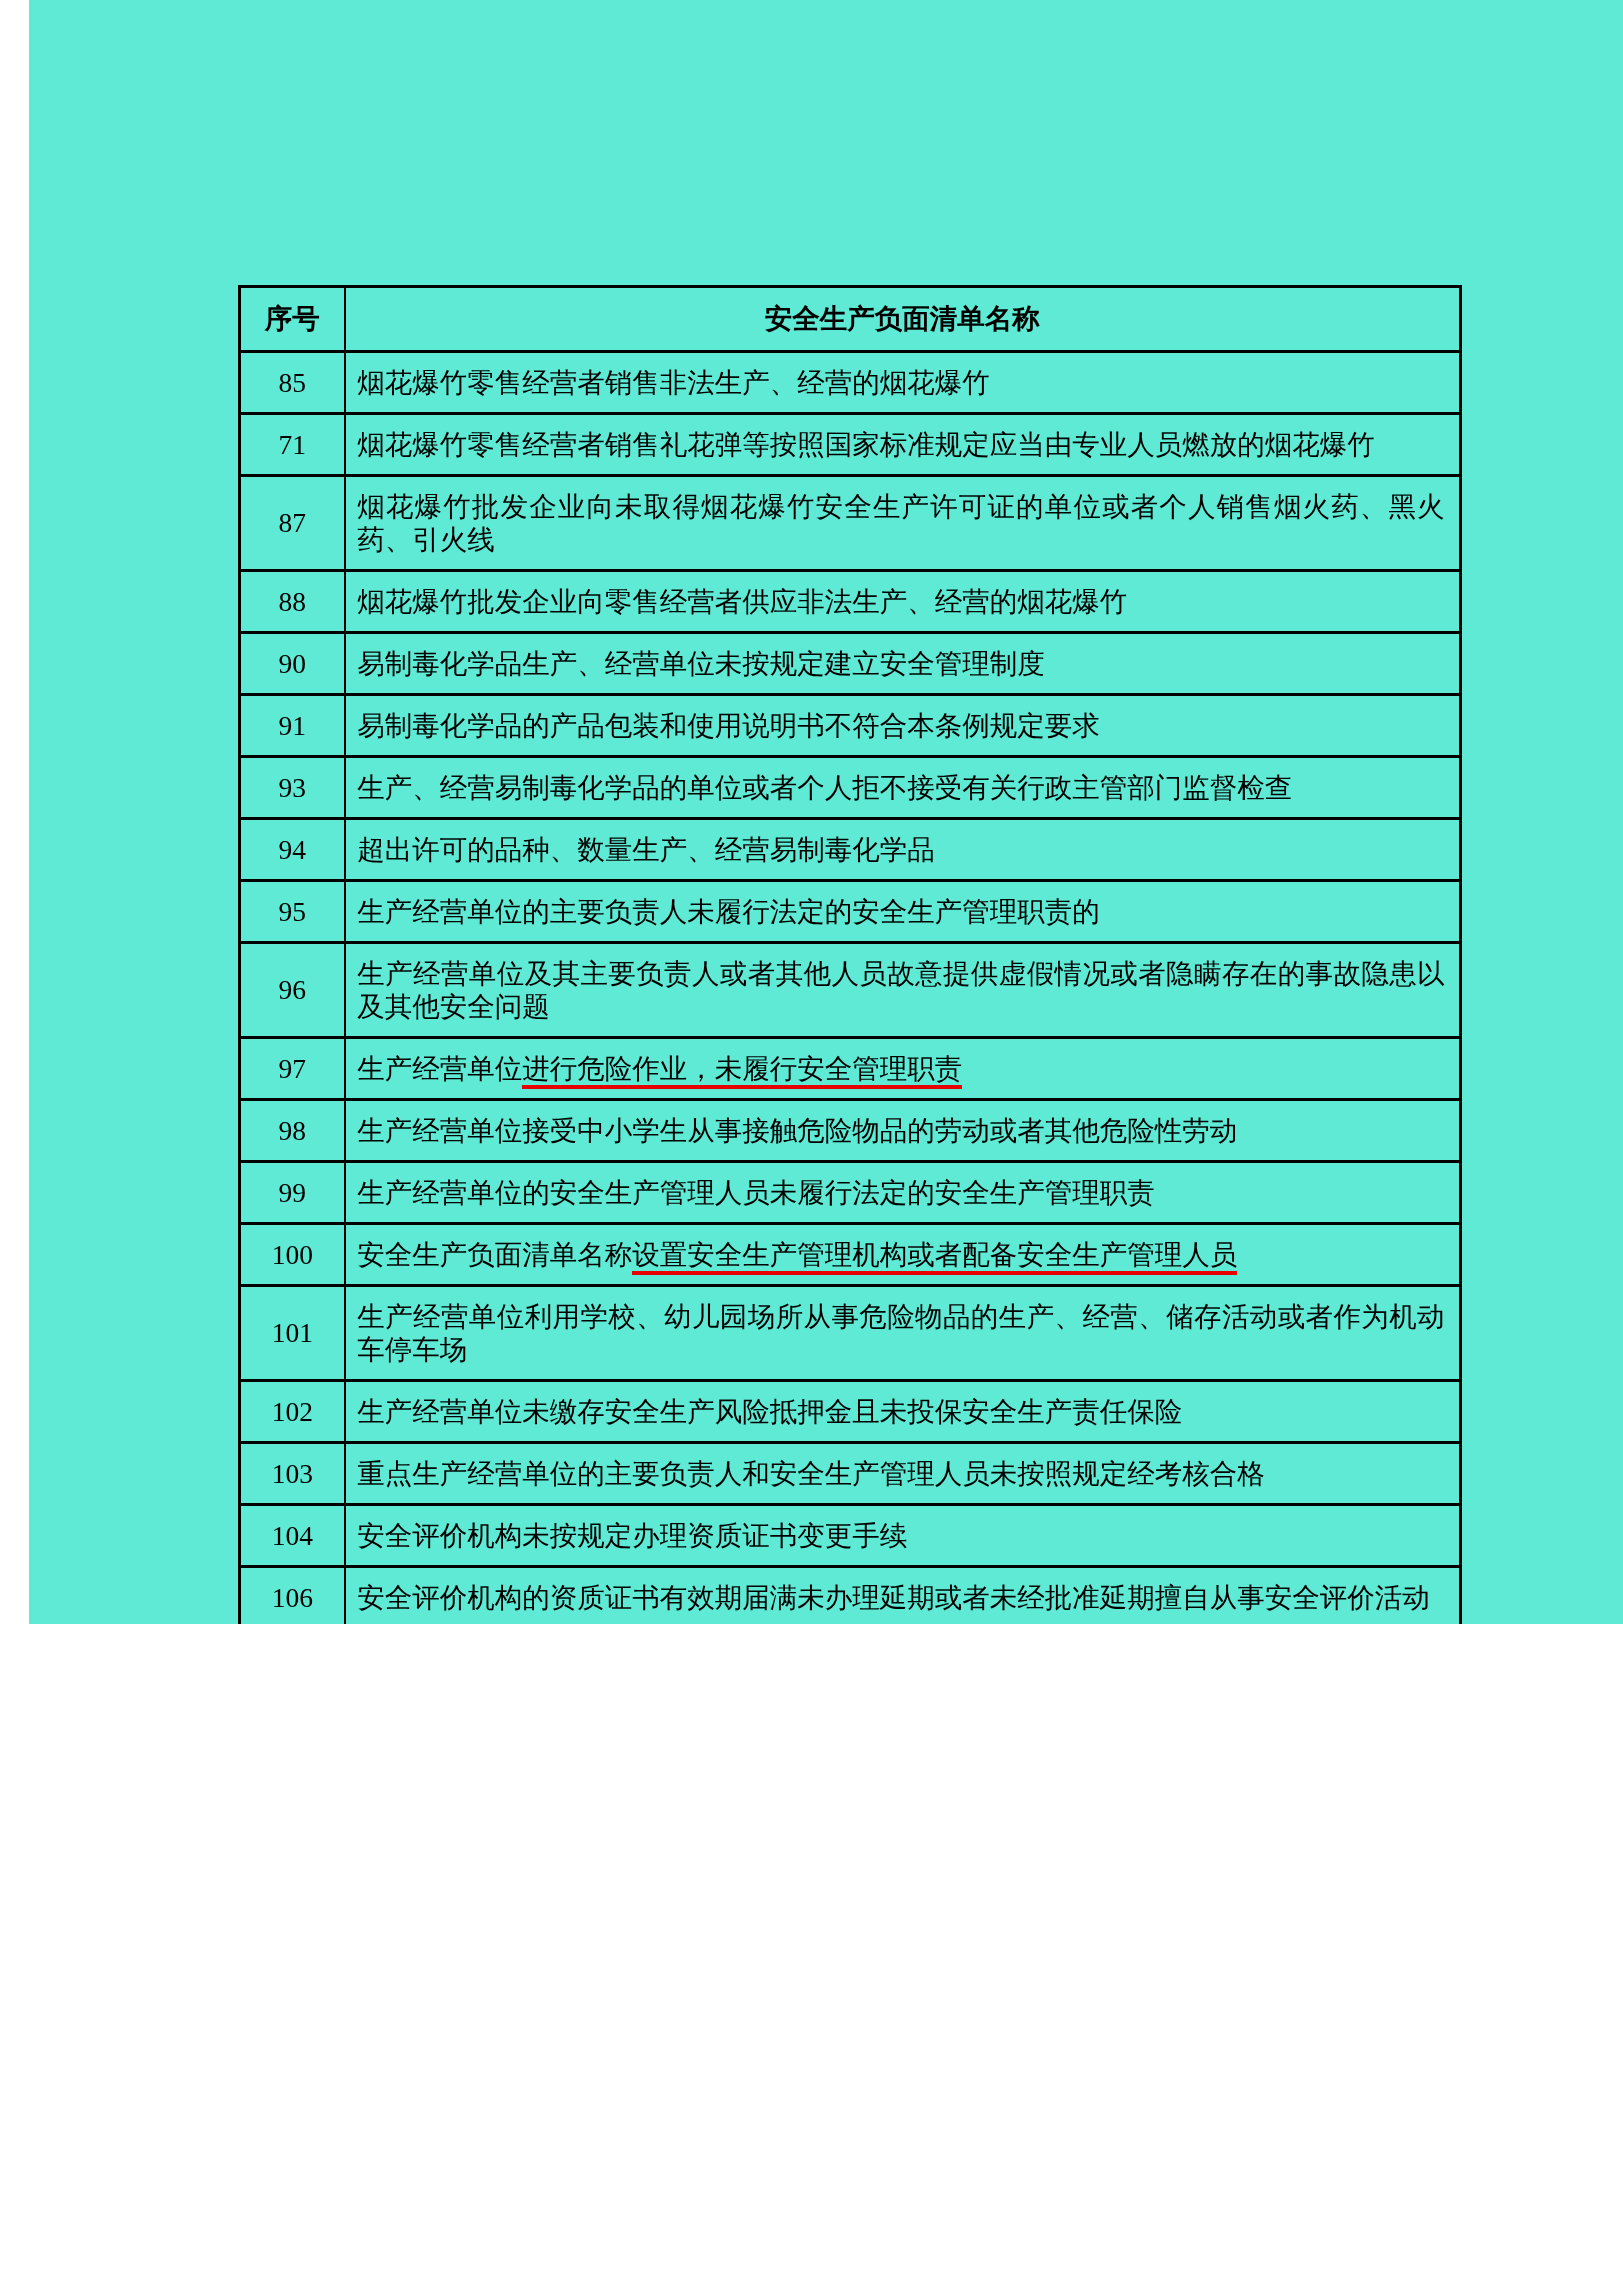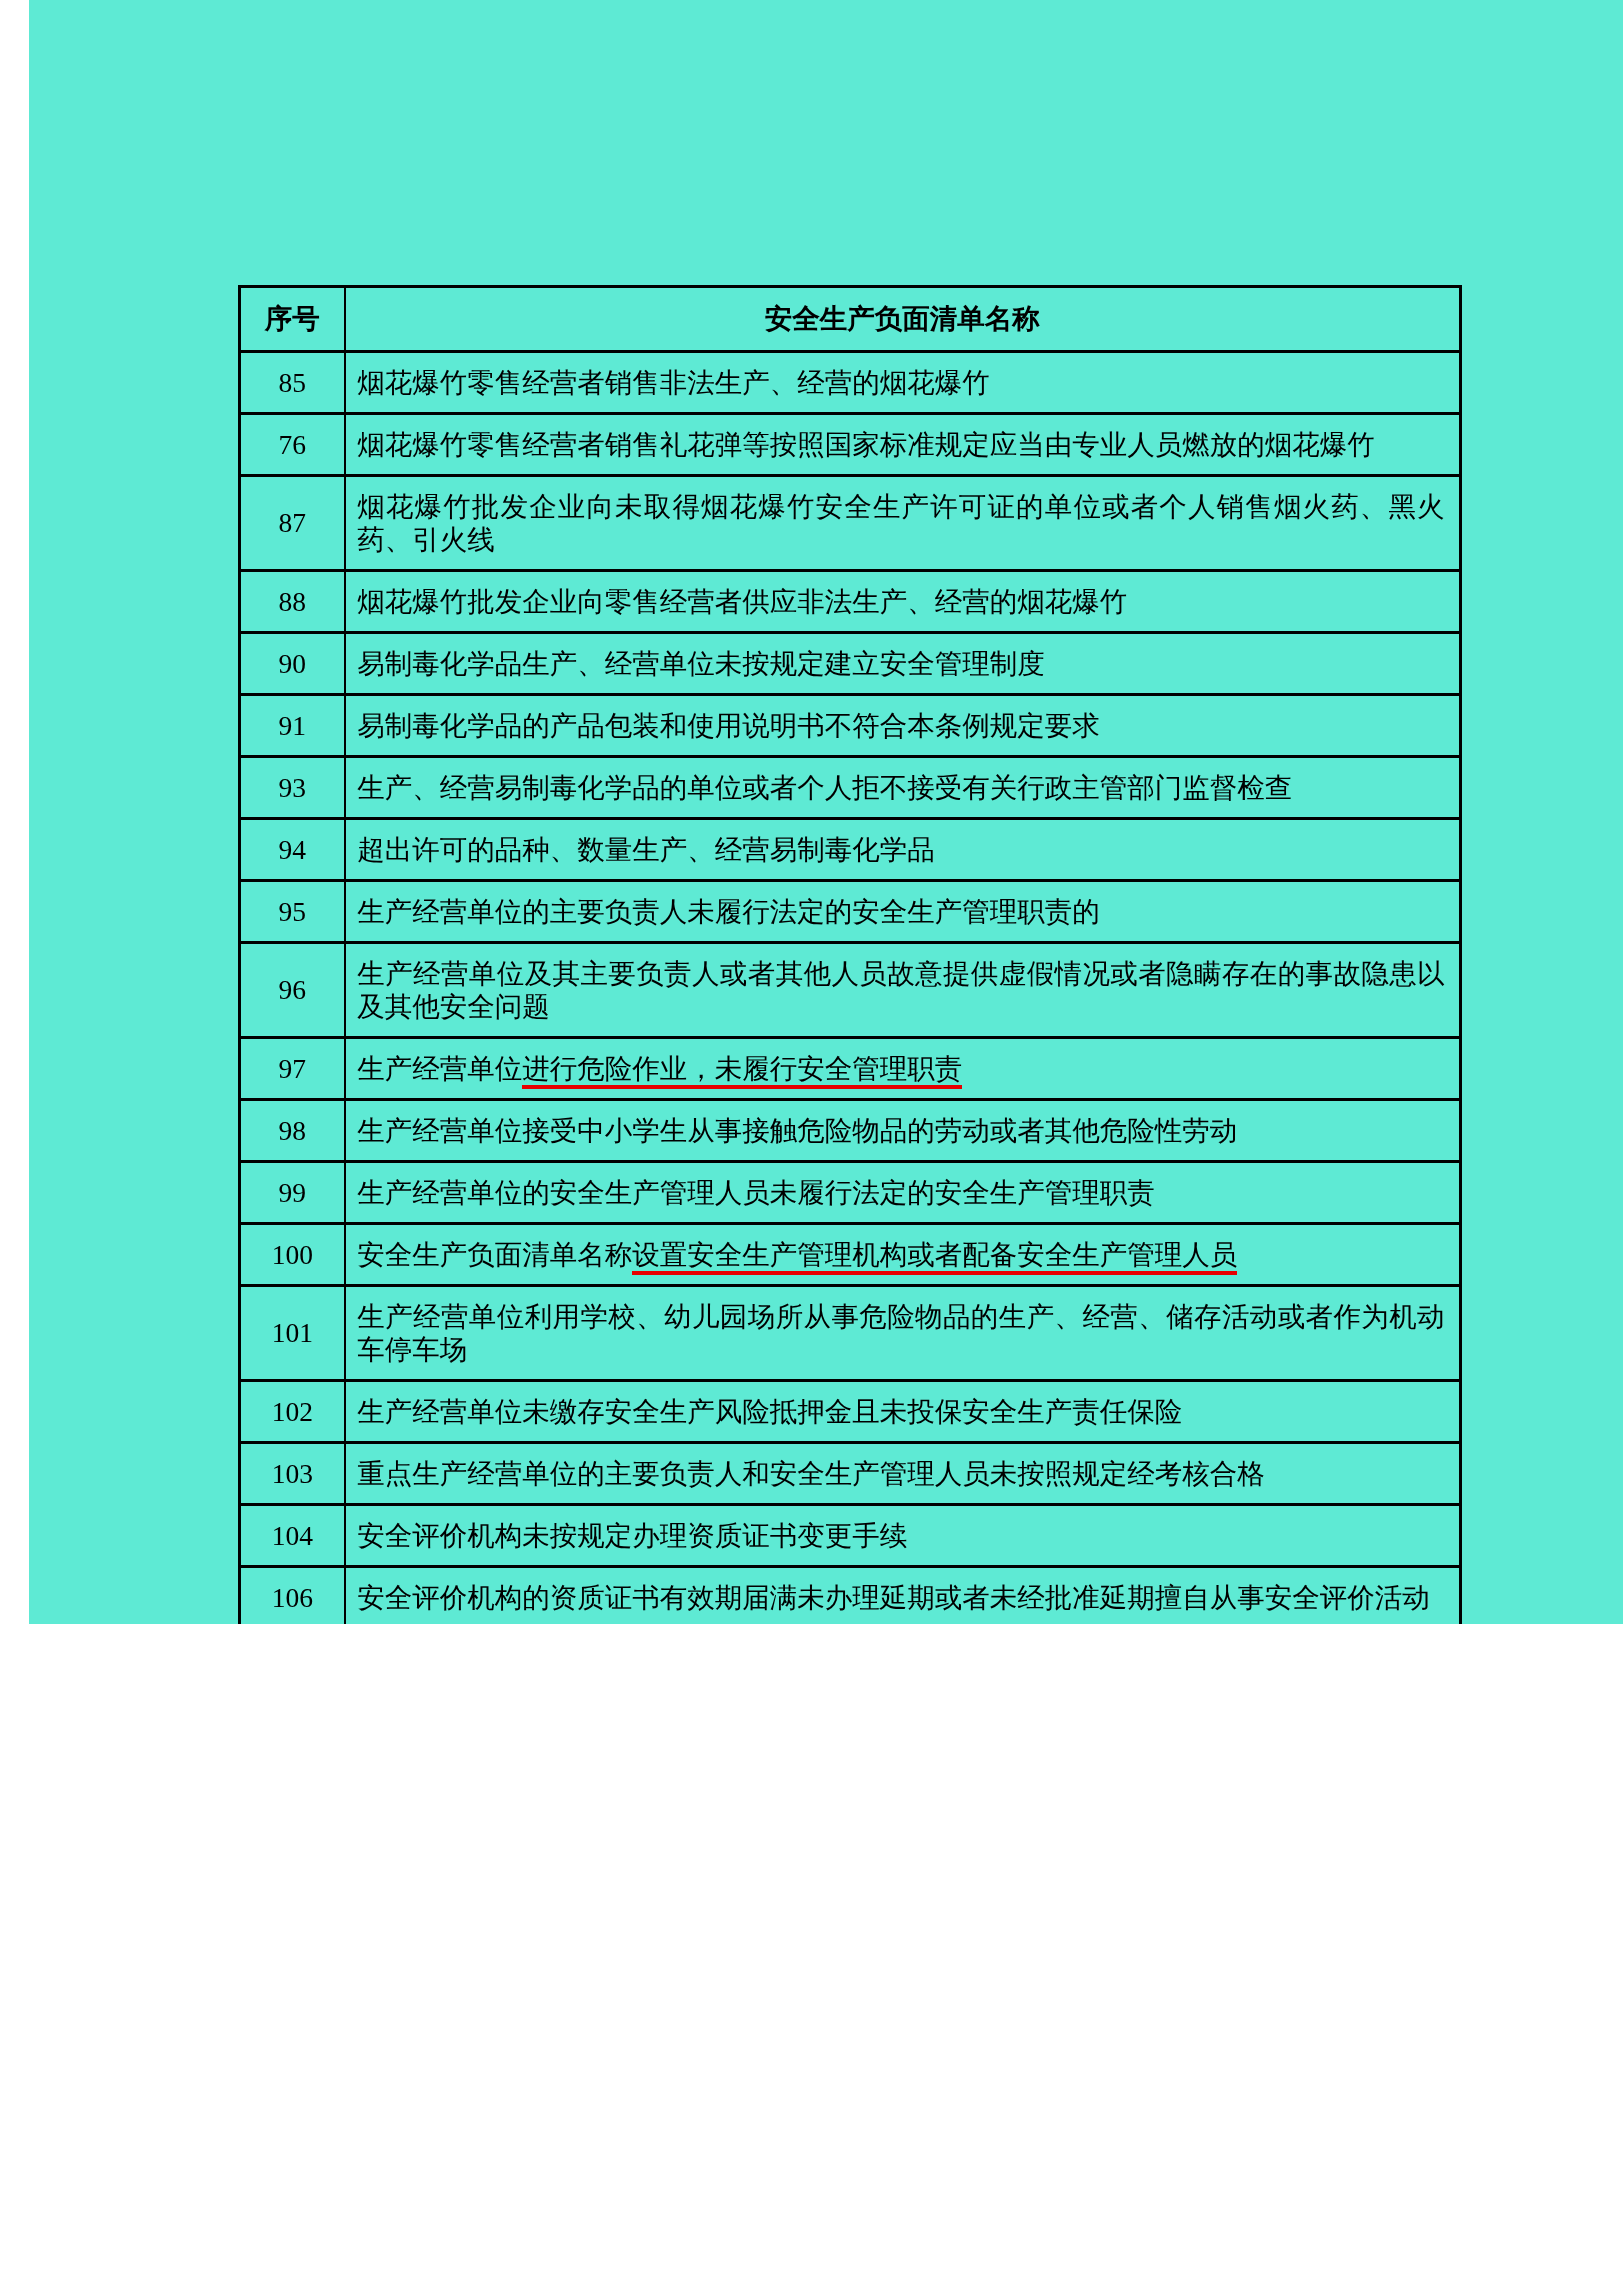--- a/index.html
+++ b/index.html
@@ -89,21 +89,21 @@
         <th>序号</th>
         <th>安全生产负面清单名称</th>
       </tr>
     </thead>
     <tbody id="tbody">
         <tr>
           <td class="num-cell">85</td>
           <td class="content-cell"><span>烟花爆竹零售经营者销售非法生产、经营的烟花爆竹</span></td>
         </tr>
         <tr>
-          <td class="num-cell">76</td>
+          <td class="num-cell">71</td>
           <td class="content-cell"><span>烟花爆竹零售经营者销售礼花弹等按照国家标准规定应当由专业人员燃放的烟花爆竹</span></td>
         </tr>
         <tr>
           <td class="num-cell">87</td>
           <td class="content-cell"><span>烟花爆竹批发企业向未取得烟花爆竹安全生产许可证的单位或者个人销售烟火药、黑火药、引火线</span></td>
         </tr>
         <tr>
           <td class="num-cell">88</td>
           <td class="content-cell"><span>烟花爆竹批发企业向零售经营者供应非法生产、经营的烟花爆竹</span></td>
         </tr>

